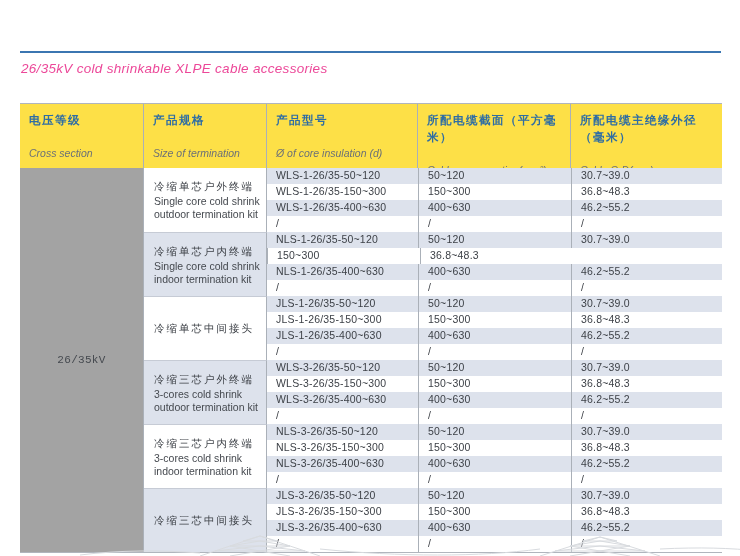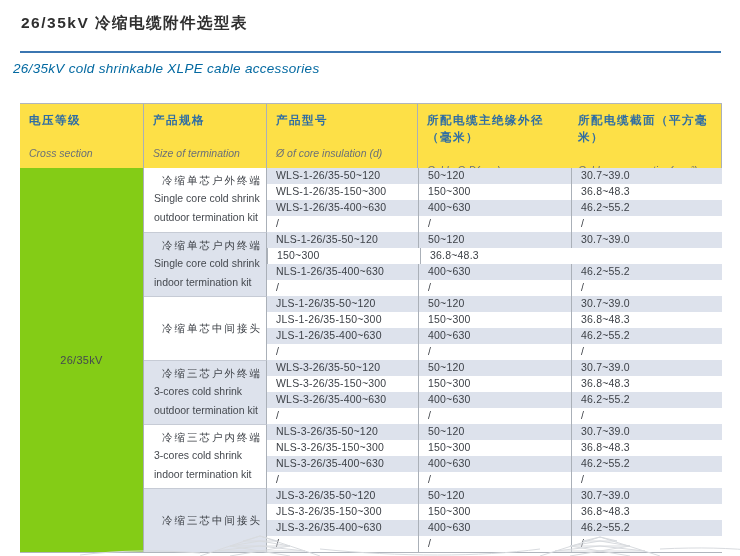--- a/index.html
+++ b/index.html
@@ -16,22 +16,22 @@
   
   .title-zh {
     position:absolute; left:21px; top:13px;
     font-size:15.5px; font-weight:700; color:#2f2f2f; letter-spacing:1.5px;
   }
   .title-rule {
     position:absolute; left:20px; top:51px; width:701px; height:2px;
     background:#3b76b1;
   }
   .title-en {
-    position:absolute; left:13px; top:61px;
-    font-size:13.5px; font-style:italic; color:#0369a1; letter-spacing:0.3px;
+    position:absolute; left:21px; top:61px;
+    font-size:13.5px; font-style:italic; color:#ec4899; letter-spacing:0.3px;
   }
 
   
   .table {
     position:absolute; left:20px; top:103px; width:702px;
     border-top:1px solid #b0b5bd;
     font-size:10.5px;
   }
   .thead { display:flex; height:64px; background:#fde047; }
   .hcell { padding:8px 4px 0 9px; }
@@ -39,80 +39,78 @@
   .hcell.w1 { width:123px; }
   .hcell.w2 { width:151px; }
   .hcell.w3 { width:153px; }
   .hcell.w4 { width:151px; }
   .hcell.bdr { border-right:1px solid #aab0b8; }
   .h-zh { display:block; color:#2e6da4; font-size:11.5px; font-weight:700; letter-spacing:1.5px; line-height:17px; }
   .h-en { display:block; color:#6b7077; font-size:10.5px; font-style:italic; line-height:14px; margin-top:17px; }
 
   .tbody { display:flex; border-bottom:1px solid #b0b5bd; }
   .col1 {
-    width:124px; background:#84cc16; border-right:1px solid #aab0b8;
+    width:124px; background:#a3a3a3; border-right:1px solid #aab0b8;
     display:flex; align-items:center; justify-content:center;
-    font-size:11px; color:#45494f; letter-spacing:0.3px;
+    font-size:11px; color:#45494f; letter-spacing:0.3px;font-family:Liberation Mono, monospace;
   }
   .groups { width:578px; }
   .group { display:flex; }
   .group + .group .spec-cell { border-top:1px solid #c6cbd5; }
   .spec-cell {
     width:139px; border-right:1px solid #aab0b8; background:#ffffff;
     display:flex; flex-direction:column; justify-content:center;
     padding:2px 4px 2px 10px;
-    align-items:flex-end;
   }
   .group:nth-child(even) .spec-cell { background:#dde2ec; }
   .spec-zh { font-size:10.5px; color:#3d4147; letter-spacing:2px; line-height:15px; }
-  .spec-en { font-size:10.5px; color:#45494f; line-height:19px; margin-top:1px; }
+  .spec-en { font-size:10.5px; color:#45494f; line-height:13px; margin-top:1px; }
   .rows { width:455px; }
   .row { display:flex; height:16px; }
   .row:nth-child(odd) { background:#dde2ec; }
   .cell {
     line-height:15.42px; padding-left:9px; color:#3d4147;
     white-space:nowrap; overflow:hidden; letter-spacing:0.2px;
   }
   .cell.c0 { width:151px; }
   .cell.c1 { width:153px; border-left:1px solid #aab0b8; }
   .cell.c2 { width:151px; border-left:1px solid #aab0b8; }
 
   
   .watermark { position:absolute; left:80px; top:535px; width:680px; height:21px; }
 </style>
 </head>
 <body>
 
 <div class="page">
 
-  <div class="title-zh">26/35kV 冷缩电缆附件选型表</div>
   <div class="title-rule"></div>
   <div class="title-en">26/35kV cold shrinkable XLPE cable accessories</div>
 
   <div class="table">
     <div class="thead">
       <div class="hcell w0 bdr">
         <span class="h-zh">电压等级</span>
         <span class="h-en">Cross section</span>
       </div>
       <div class="hcell w1 bdr">
         <span class="h-zh">产品规格</span>
         <span class="h-en">Size of termination</span>
       </div>
       <div class="hcell w2 bdr">
         <span class="h-zh">产品型号</span>
         <span class="h-en">Ø of core insulation (d)</span>
       </div>
+      <div class="hcell w3 bdr">
+        <span class="h-zh">所配电缆截面（平方毫米）</span>
+        <span class="h-en">Cable cross section(mm²)</span>
+      </div>
       <div class="hcell w4">
         <span class="h-zh">所配电缆主绝缘外径（毫米）</span>
         <span class="h-en">Cable O.D(mm)</span>
-      </div>
-      <div class="hcell w3 bdr">
-        <span class="h-zh">所配电缆截面（平方毫米）</span>
-        <span class="h-en">Cable cross section(mm²)</span>
       </div>
     </div>
     <div class="tbody">
       <div class="col1">
         <span>26/35kV</span>
       </div>
       <div class="groups" id="groups">
           <div class="group">
             <div class="spec-cell">
               <span class="spec-zh">冷缩单芯户外终端</span>

